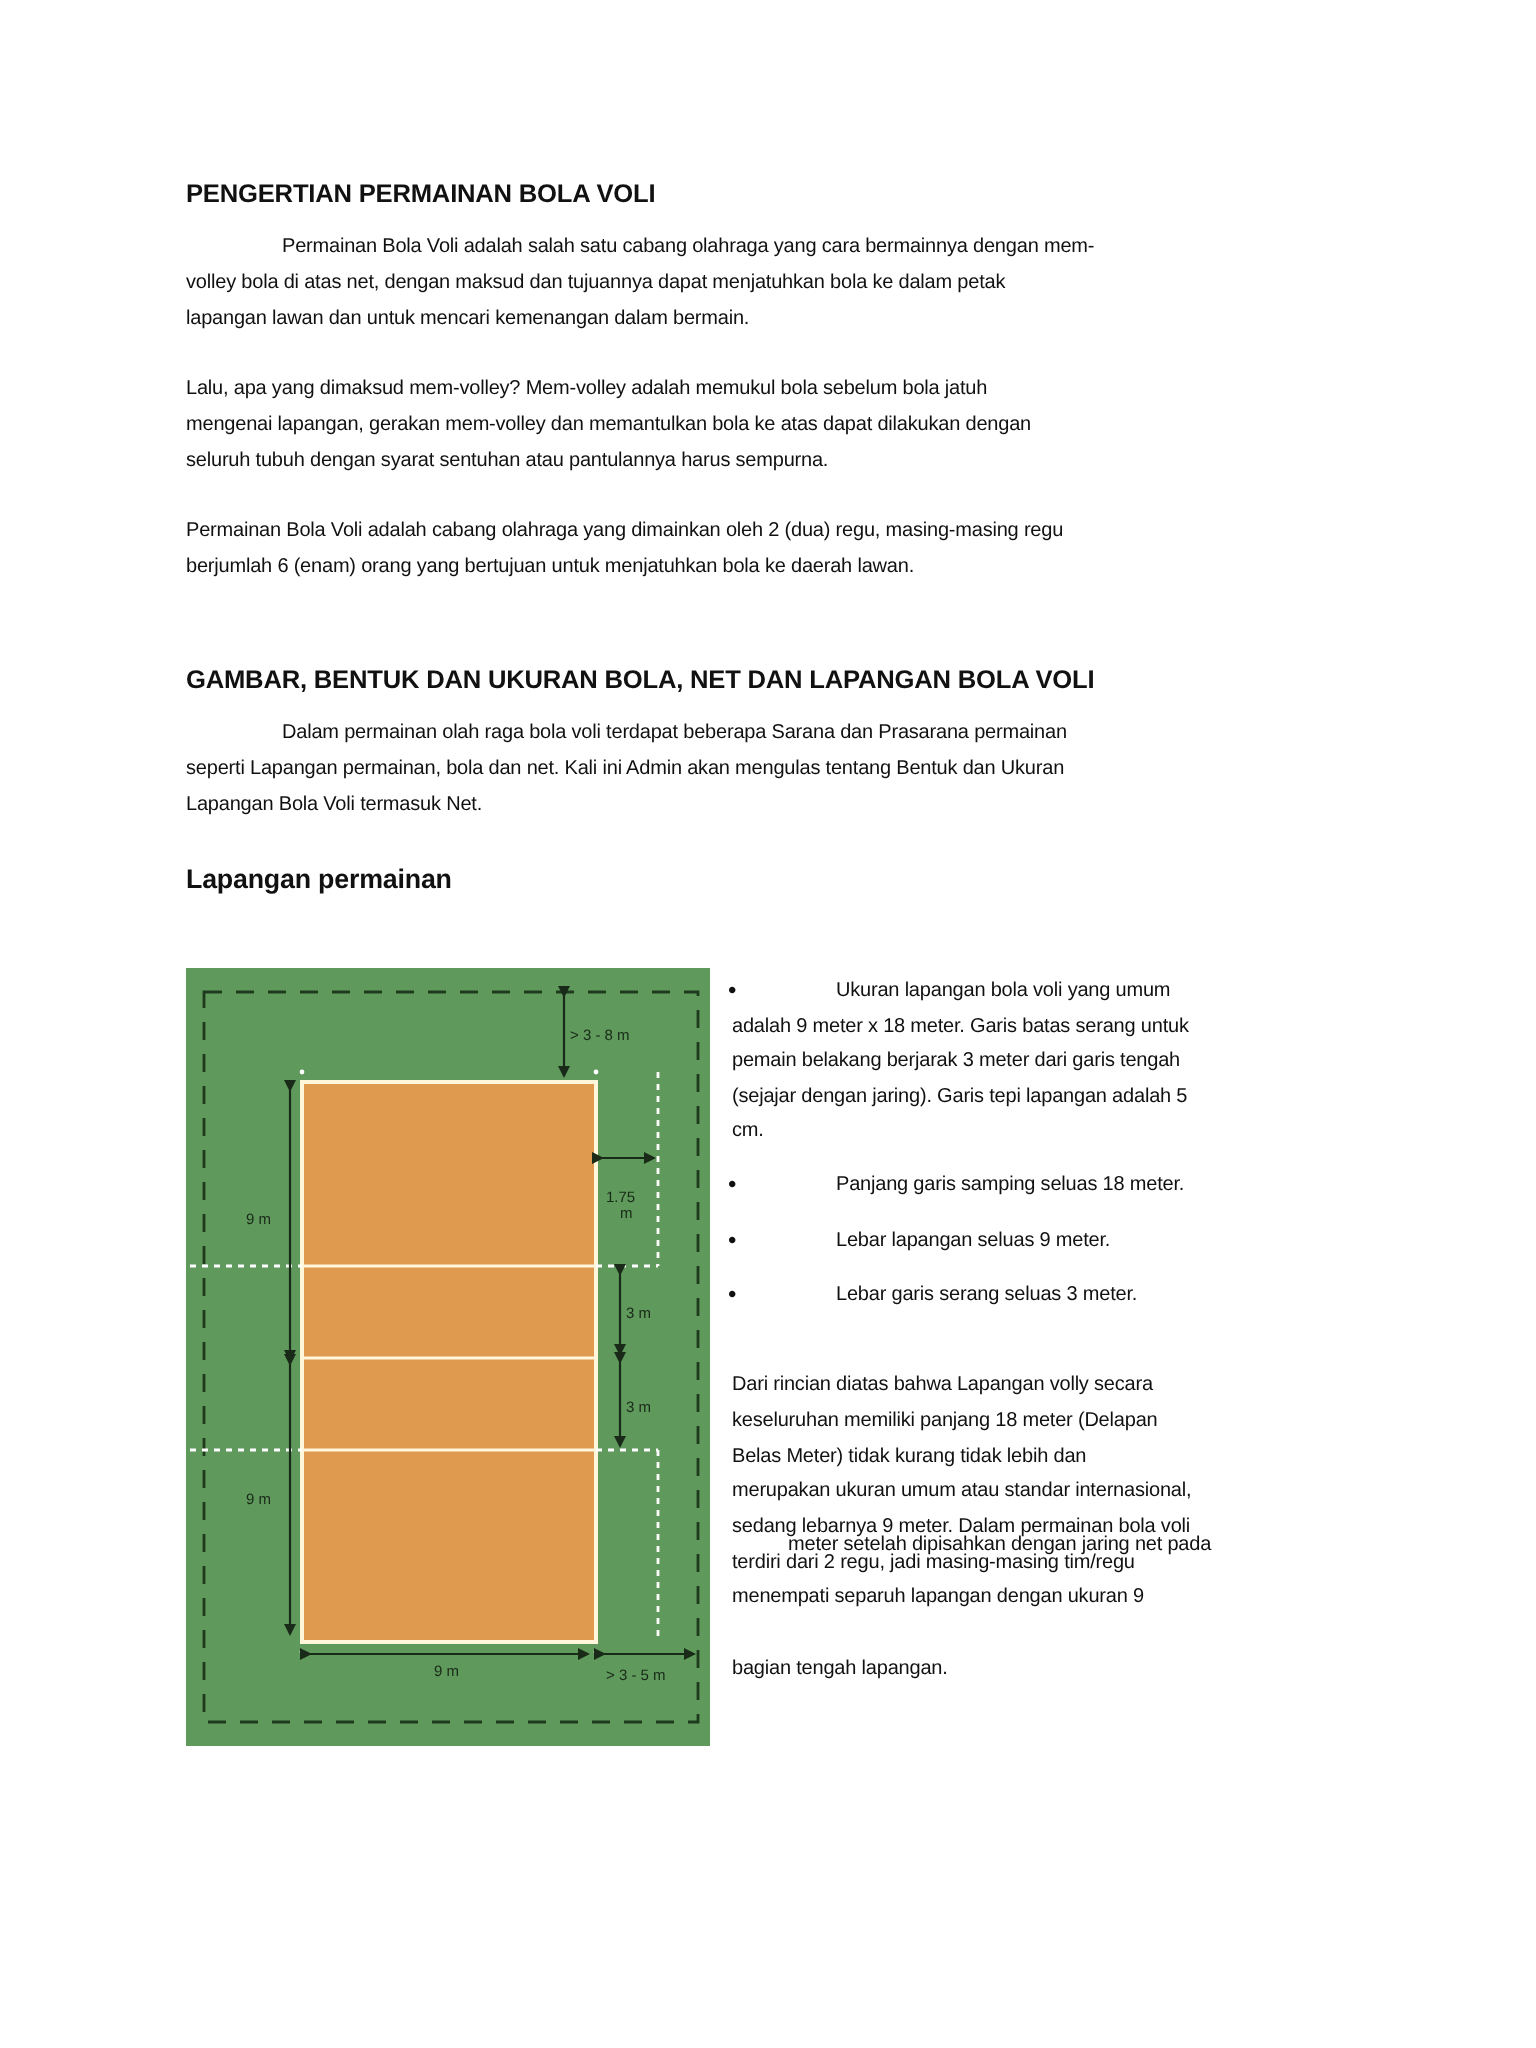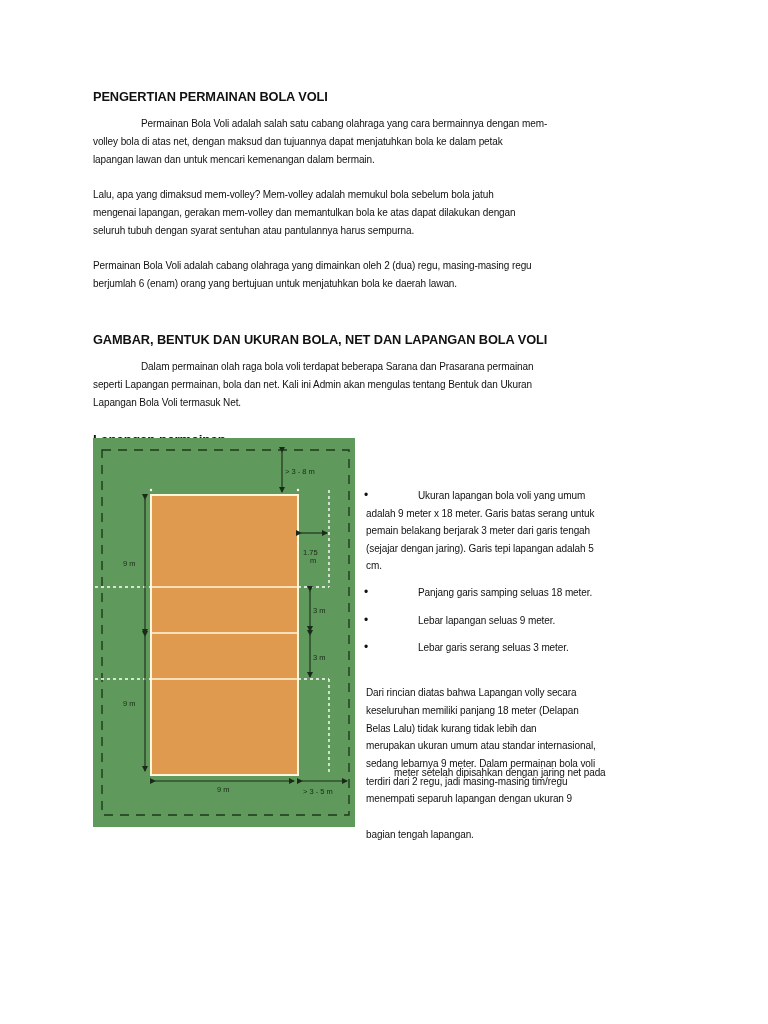--- a/index.html
+++ b/index.html
@@ -1,21 +1,21 @@
 <!DOCTYPE html>
 <html><head>
   <meta charset="utf-8">
   <style>
     html, body { margin: 0; padding: 0; background: #ffffff; }
     body { width: 768px; height: 1024px; position: relative; overflow: hidden;
            font-family: "Liberation Sans", "DejaVu Sans", sans-serif; color: #111; }
     .t { position: absolute; font-size: 10px; line-height: 17.8px; white-space: nowrap; letter-spacing: -0.1px; }
     .h { font-weight: bold; font-size: 12.8px; }
     .sub { font-weight: bold; font-size: 13.4px; }
-    #diagram { position: absolute; left: 93px; top: 438px; width: 262px; height: 389px; }
+    #diagram { position: absolute; left: 93px; top: 484px; width: 262px; height: 389px; }
     .bullet { position: absolute; left: 364px; font-size: 12px; }
   </style>
 </head>
 <body>
 
 <div class="t h" style="left:93px;top:88px;">PENGERTIAN PERMAINAN BOLA VOLI</div>
 <div class="t" style="left:141px;top:115px;">Permainan Bola Voli adalah salah satu cabang olahraga yang cara bermainnya dengan mem-</div>
 <div class="t" style="left:93px;top:133px;">volley bola di atas net, dengan maksud dan tujuannya dapat menjatuhkan bola ke dalam petak</div>
 <div class="t" style="left:93px;top:151px;">lapangan lawan dan untuk mencari kemenangan dalam bermain.</div>
 
@@ -94,19 +94,19 @@
 <div class="t" style="left:418px;top:584px;">Panjang garis samping seluas 18 meter.</div>
 
 <div class="bullet t" style="top:612px;">•</div>
 <div class="t" style="left:418px;top:612px;">Lebar lapangan seluas 9 meter.</div>
 
 <div class="bullet t" style="top:639px;">•</div>
 <div class="t" style="left:418px;top:639px;">Lebar garis serang seluas 3 meter.</div>
 
 <div class="t" style="left:366px;top:684px;">Dari rincian diatas bahwa Lapangan volly secara</div>
 <div class="t" style="left:366px;top:702px;">keseluruhan memiliki panjang 18 meter (Delapan</div>
-<div class="t" style="left:366px;top:720px;">Belas Lalu)  tidak kurang tidak lebih dan</div>
+<div class="t" style="left:366px;top:720px;">Belas Meter)  tidak kurang tidak lebih dan</div>
 <div class="t" style="left:366px;top:737px;">merupakan ukuran umum atau standar internasional,</div>
 <div class="t" style="left:366px;top:755px;">sedang lebarnya 9 meter. Dalam permainan bola voli</div>
 <div class="t" style="left:366px;top:773px;">terdiri dari 2 regu, jadi masing-masing tim/regu</div>
 <div class="t" style="left:366px;top:790px;">menempati separuh lapangan dengan ukuran 9</div>
 <div class="t" style="left:366px;top:764px;margin-left:28px;">meter setelah dipisahkan dengan jaring net pada</div>
 <div class="t" style="left:366px;top:826px;">bagian tengah lapangan.</div>
 
 </body></html>

